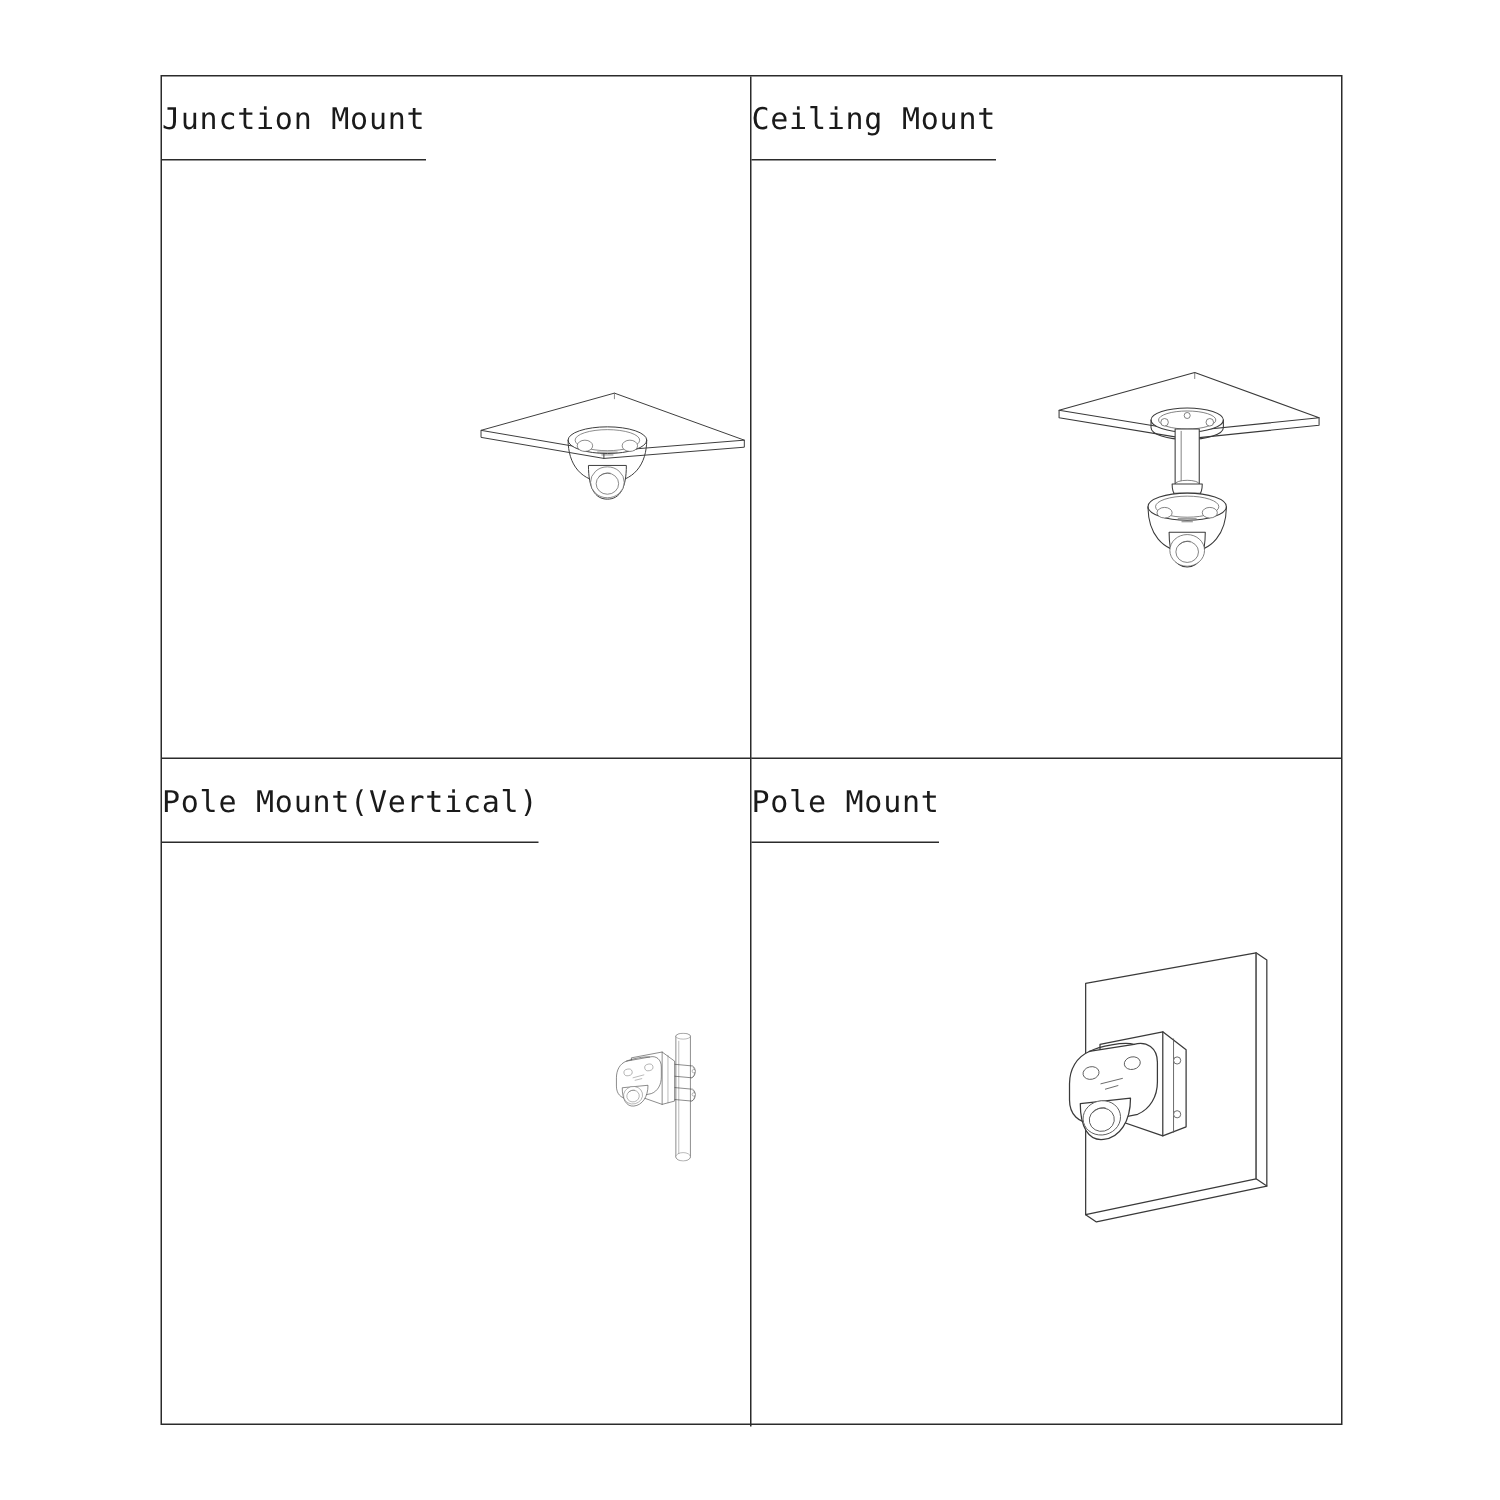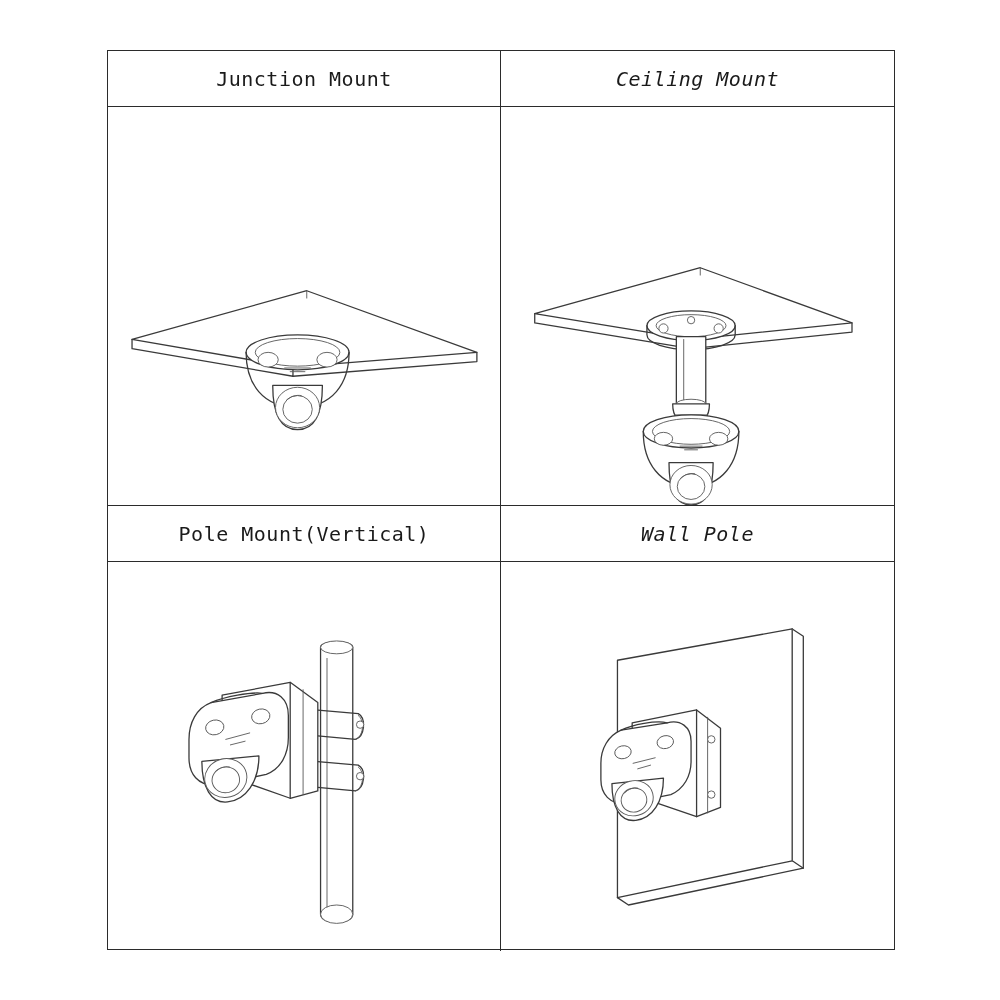--- a/index.html
+++ b/index.html
@@ -30,24 +30,23 @@
     display: grid;
     grid-template-columns: 1fr 1fr;
     grid-template-rows: 455px 445px;
   }
   .cell {
     position: relative;
     box-sizing: border-box;
     border-right: 1px solid #2b2b2b;
     border-bottom: 1px solid #2b2b2b;
     display: flex;
-    flex-direction: column;
     gap: 32px;
   }
-  .cell.col-last { border-right: none; font-style: italic; }
+  .cell.col-last { border-right: none; }
   .cell.row-last { border-bottom: none; text-align: right; }
 
   .cell-title {
     height: 56px;
     min-height: 56px;
     box-sizing: border-box;
     border-bottom: 1px solid #2b2b2b;
     display: flex;
     align-items: center;
     justify-content: center;
@@ -220,21 +219,21 @@
             <path class="fill-w" d="M86,182 C86,210 96,228 114,226 C134,224 148,204 148,176 Z"></path>
             <ellipse class="fill-wt" cx="112" cy="200" rx="23" ry="21" transform="rotate(-14 112 200)"></ellipse>
             <ellipse class="fill-wt" cx="112" cy="202" rx="15" ry="14" transform="rotate(-14 112 202)"></ellipse>
             <path class="ln-thin" d="M101,193 C105,189 110,187 116,188"></path>
           </g>
         </svg>
       </div>
     </div>
 
     <div class="cell col-last row-last">
-      <div class="cell-title">Wall Pole</div>
+      <div class="cell-title">Pole Mount</div>
       <div class="cell-figure">
         <svg viewBox="0 0 394 388" preserveAspectRatio="xMidYMid meet">
 
           <g>
             <polygon class="fill-w" points="300,38 300,290 110,330 110,72"></polygon>
             <path class="ln" d="M110,330 L122,338 L312,298 L300,290"></path>
             <path class="ln" d="M300,38 L312,46 L312,298"></path>
             <path class="ln-thin" d="M300,38 L300,290"></path>
           </g>
 

